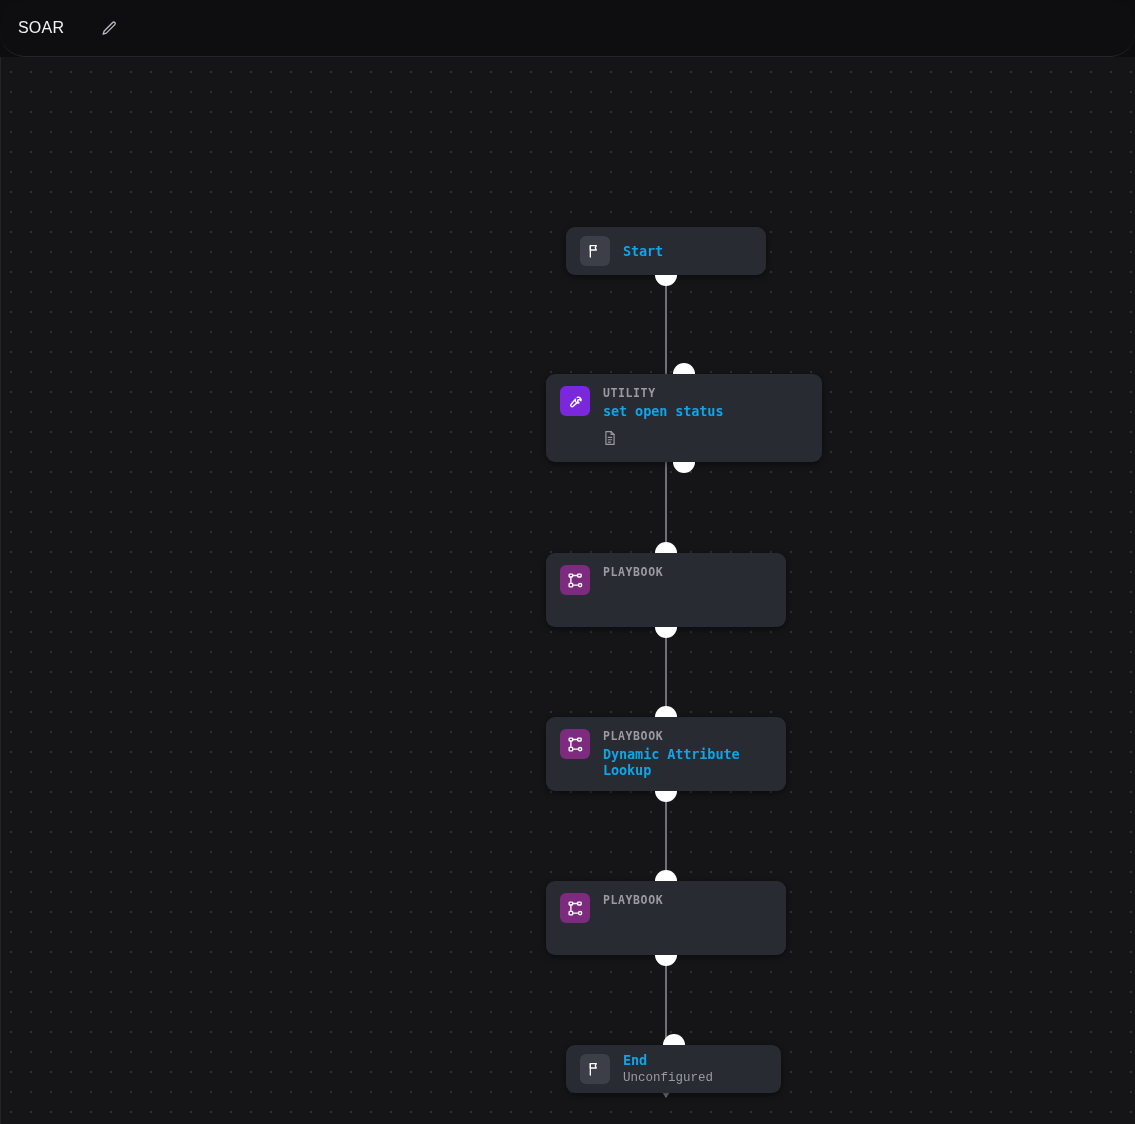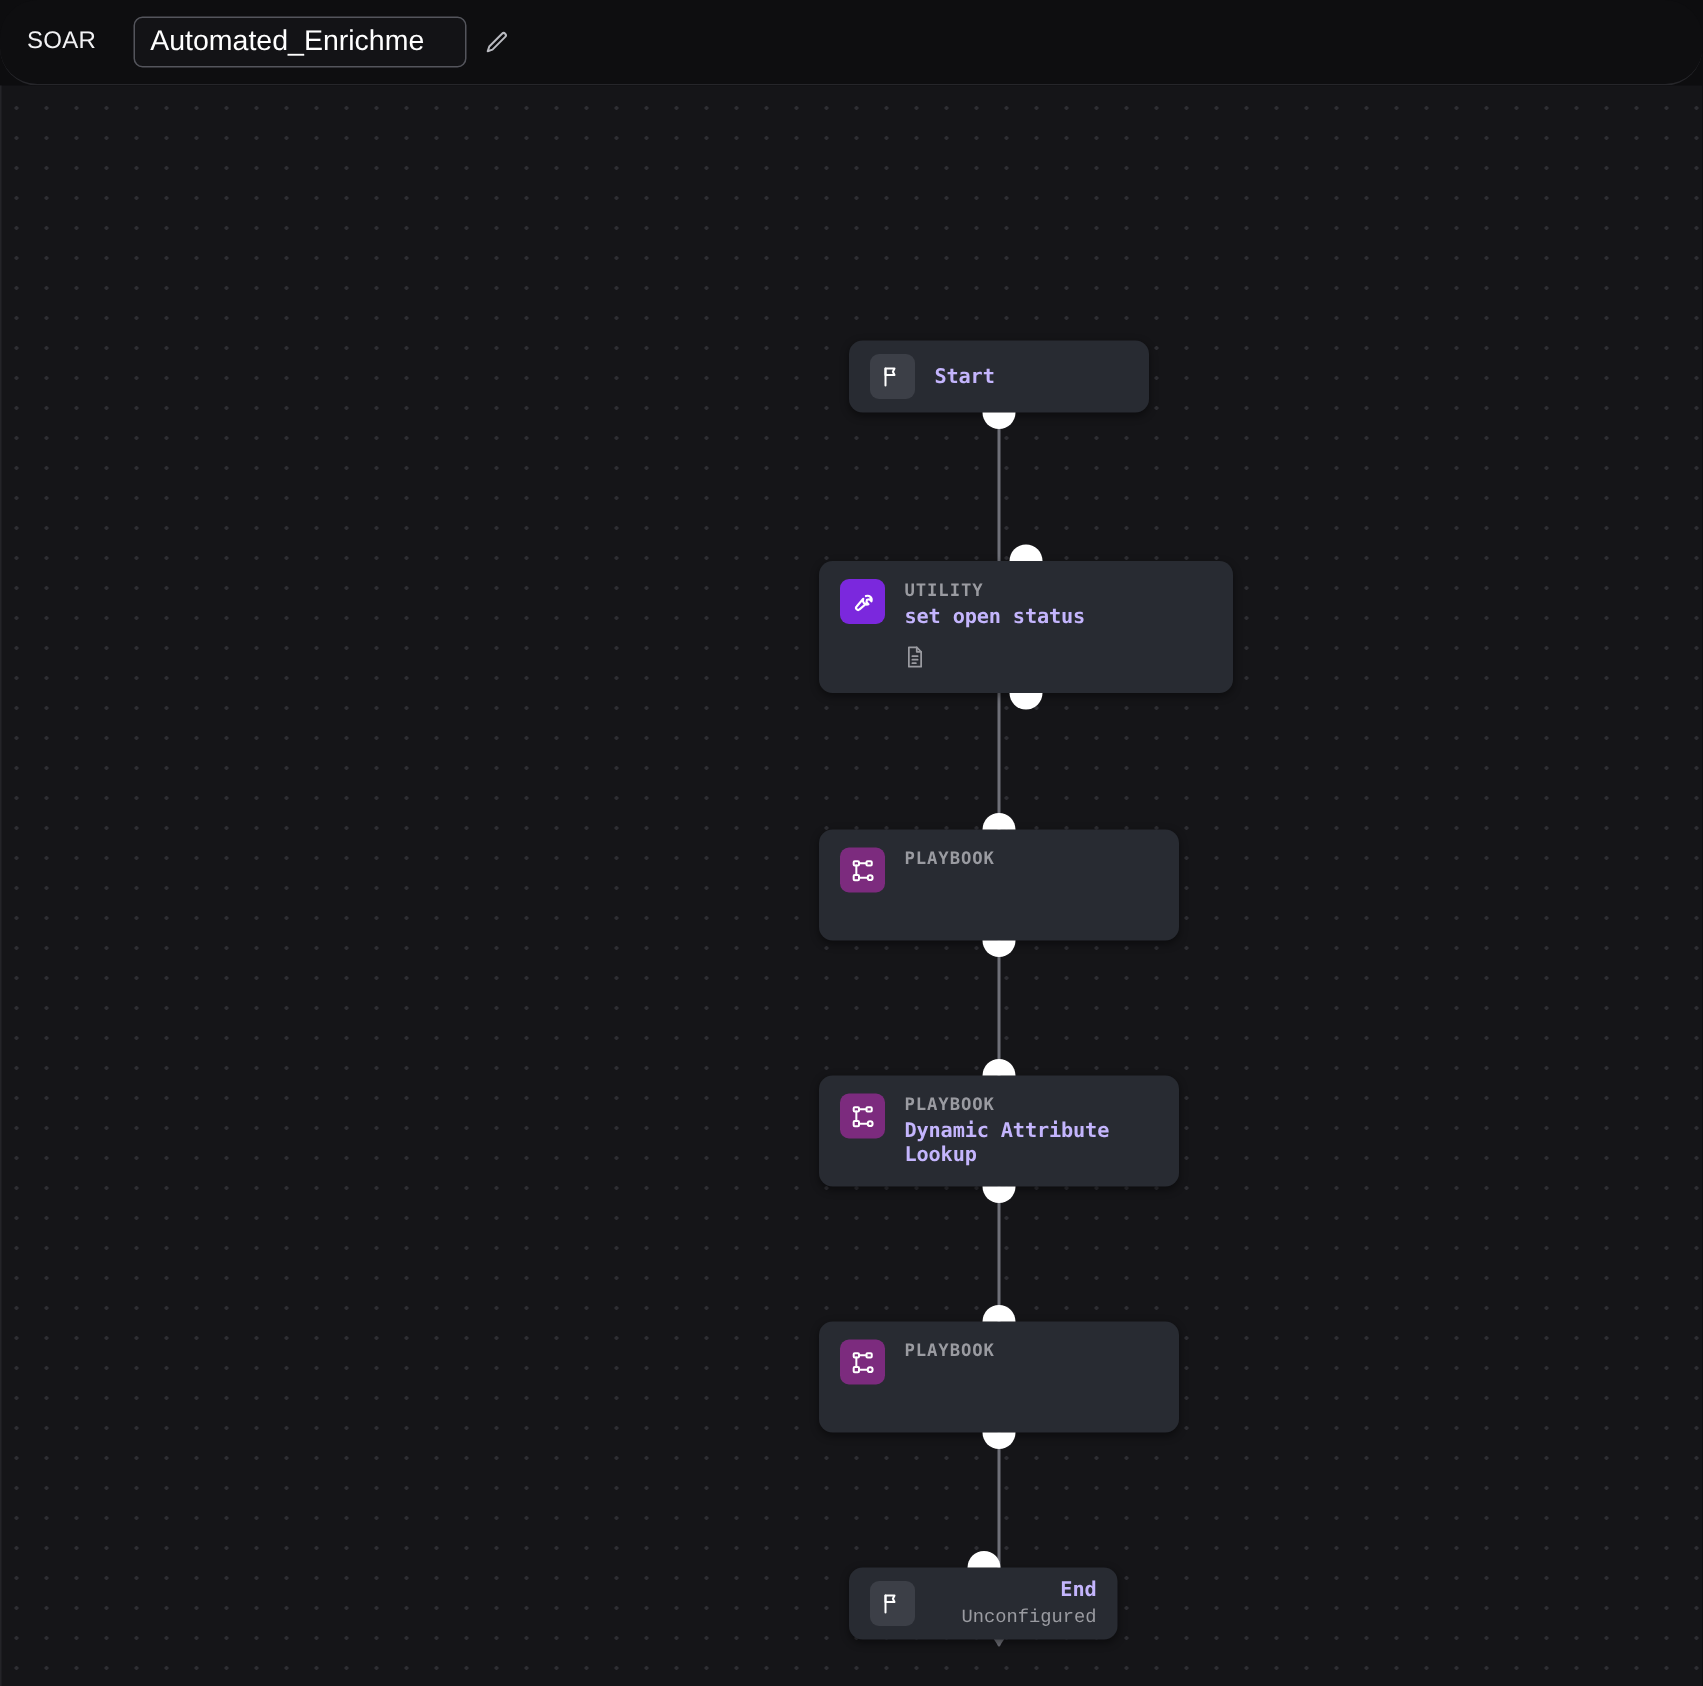--- a/index.html
+++ b/index.html
@@ -112,21 +112,21 @@
   .node-kind {
     color: #9a9ba1;
     font-family: "DejaVu Sans Mono", monospace;
     font-size: 11.5px;
     font-weight: bold;
     letter-spacing: .6px;
     line-height: 15px;
     margin-bottom: 2px;
   }
   .node-title {
-    color: #c4b5fd;
+    color: #0ea5e9;
     font-family: "DejaVu Sans Mono", monospace;
     font-size: 13.5px;
     font-weight: bold;
     line-height: 16px;
     letter-spacing: -.1px;
     white-space: pre-line;
   }
   .node-sub {
     color: #9a9ba1;
     font-family: Liberation Mono, monospace;
@@ -177,21 +177,20 @@
   }
 </style>
 </head>
 <body>
 
 <div id="app">
 
   <div class="header">
     <span class="soar-label">SOAR</span>
 
-    <input class="title-input" type="text" value="Automated_Enrichme" style="">
 
     <span class="edit-icon">
       <svg width="17" height="17" viewBox="0 0 24 24" fill="none" stroke="#b9bac0" stroke-width="1.9" stroke-linecap="round" stroke-linejoin="round">
         <path d="M16.5 3.5a2.12 2.12 0 0 1 3 3L7.5 18.5 3 20l1.5-4.5Z"></path>
       </svg>
     </span>
   </div>
 
   <div class="canvas">
 
@@ -305,21 +304,21 @@
             <path d="M5.5 7v9"></path>
             <path d="M8 18.5h7.5"></path>
         </svg>
       </span>
       <div class="node-body">
         <span class="node-kind">PLAYBOOK</span>
       </div>
       <span class="port bottom"></span>
     </div>
 
-    <div class="node terminal" style="left:565px; top:988px; width:179px; height:48px;text-align:right;">
+    <div class="node terminal" style="left:565px; top:988px; width:215px; height:48px;">
       <span class="port top"></span>
       <span class="node-icon icon-flag">
         <svg width="16" height="16" viewBox="0 0 24 24" fill="none" stroke="#ffffff" stroke-width="2" stroke-linecap="round" stroke-linejoin="round">
           <path d="M5 21V4"></path>
             <path d="M5 4h9l-1.6 3.2L14 10.5H5Z"></path>
         </svg>
       </span>
       <div class="node-body">
         <span class="node-title terminal-title">End</span>
         <span class="node-sub">Unconfigured</span>

